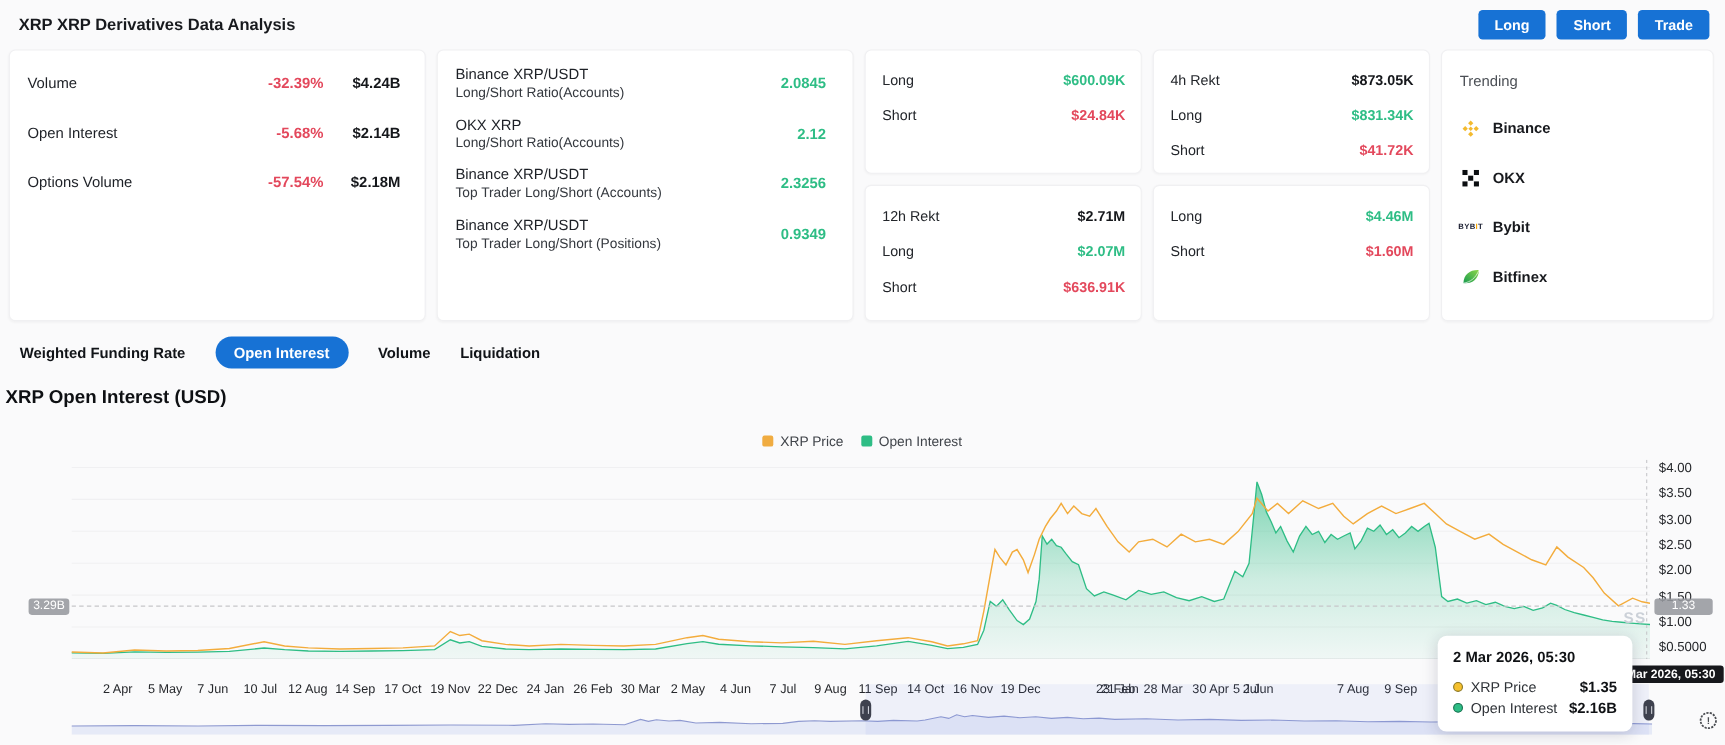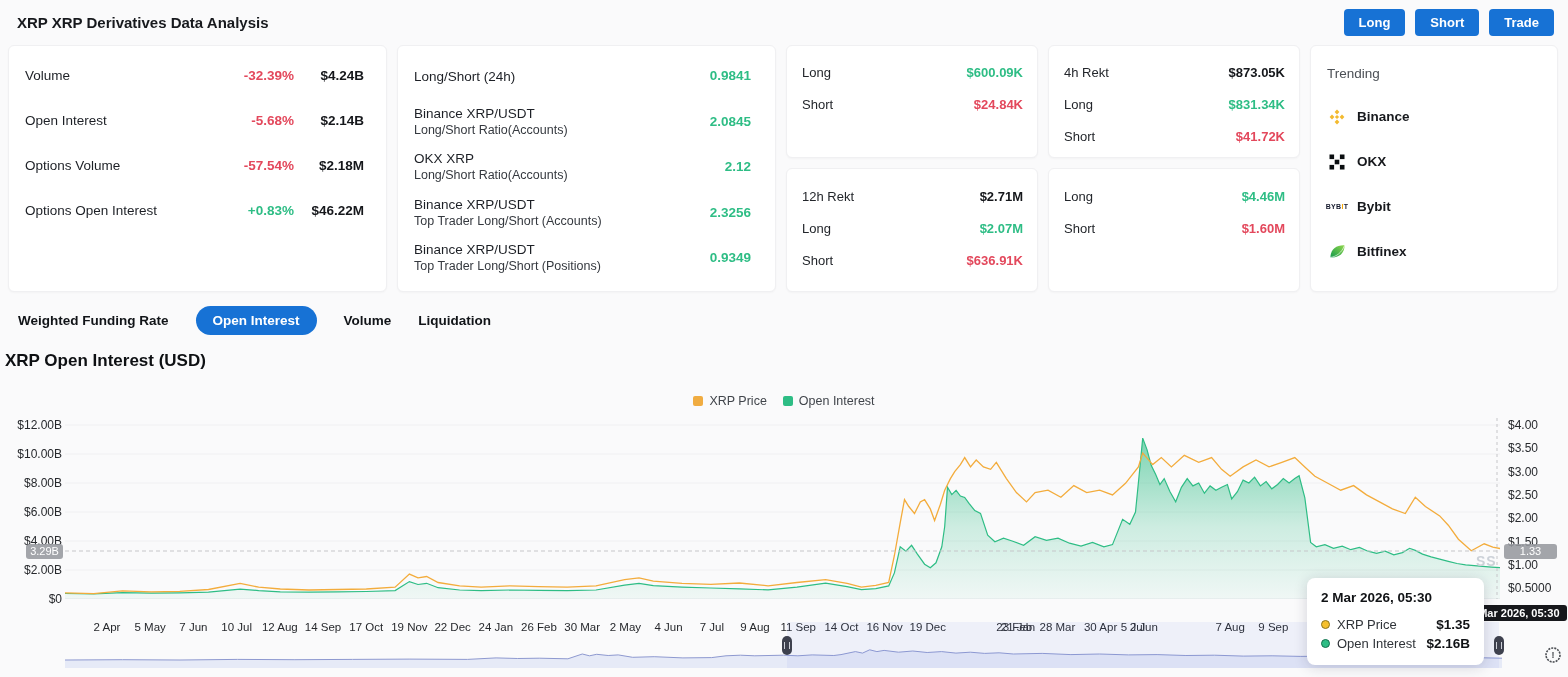--- a/index.html
+++ b/index.html
@@ -114,32 +114,23 @@
       <div class="stat-row">
         <span class="stat-label">Open Interest</span>
         <span class="stat-pct down">-5.68%</span>
         <span class="stat-val">$2.14B</span>
       </div>
       <div class="stat-row">
         <span class="stat-label">Options Volume</span>
         <span class="stat-pct down">-57.54%</span>
         <span class="stat-val">$2.18M</span>
       </div>
-      <div class="stat-row">
-        <span class="stat-label">Options Open Interest</span>
-        <span class="stat-pct up">+0.83%</span>
-        <span class="stat-val">$46.22M</span>
-      </div>
     </div>
 
     <div class="card card-ratios">
-      <div class="ratio-row">
-        <span class="ratio-text"><span class="ratio-title">Long/Short (24h)</span></span>
-        <span class="ratio-val">0.9841</span>
-      </div>
       <div class="ratio-row">
         <span class="ratio-text">
           <div class="ratio-title">Binance XRP/USDT</div>
           <div class="ratio-sub">Long/Short Ratio(Accounts)</div>
         </span>
         <span class="ratio-val">2.0845</span>
       </div>
       <div class="ratio-row">
         <span class="ratio-text">
           <div class="ratio-title">OKX XRP</div>
@@ -286,29 +277,20 @@
       <span class="legend-item">
         <span class="legend-swatch" style="background: rgb(240, 172, 65);"></span>
         <span class="legend-label">XRP Price</span>
       </span>
       <span class="legend-item">
         <span class="legend-swatch" style="background: rgb(46, 189, 133);"></span>
         <span class="legend-label">Open Interest</span>
       </span>
     </div>
 
-    <div class="left-axis">
-        <span class="ytick" style="top: 40px; right: 0px;">$12.00B</span>
-        <span class="ytick" style="top: 69px; right: 0px;">$10.00B</span>
-        <span class="ytick" style="top: 98px; right: 0px;">$8.00B</span>
-        <span class="ytick" style="top: 127px; right: 0px;">$6.00B</span>
-        <span class="ytick" style="top: 156px; right: 0px;">$4.00B</span>
-        <span class="ytick" style="top: 185px; right: 0px;">$2.00B</span>
-        <span class="ytick" style="top: 214px; right: 0px;">$0</span>
-      </div>
     <div class="right-axis">
         <span class="ytick" style="top: 40px; left: 0px;">$4.00</span>
         <span class="ytick" style="top: 63.3px; left: 0px;">$3.50</span>
         <span class="ytick" style="top: 86.6px; left: 0px;">$3.00</span>
         <span class="ytick" style="top: 109.9px; left: 0px;">$2.50</span>
         <span class="ytick" style="top: 133.2px; left: 0px;">$2.00</span>
         <span class="ytick" style="top: 156.5px; left: 0px;">$1.50</span>
         <span class="ytick" style="top: 179.8px; left: 0px;">$1.00</span>
         <span class="ytick" style="top: 203.1px; left: 0px;">$0.5000</span>
       </div>

